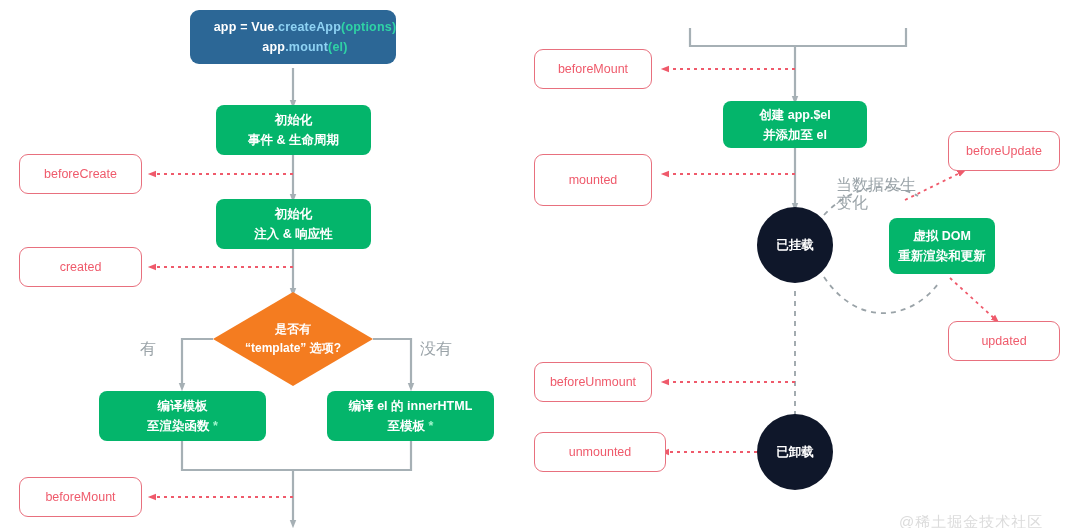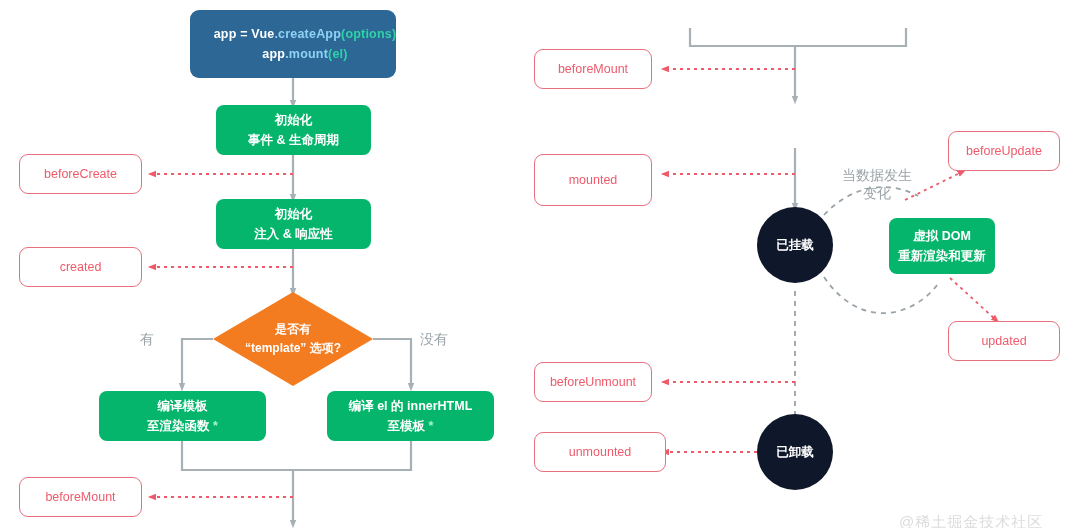--- a/index.html
+++ b/index.html
@@ -25,22 +25,22 @@
         color:#ef5a6b;font-size:12.5px;font-weight:normal;}
 
   .circle{border-radius:50%;background:#0f172a;color:#ffffff;font-size:12.5px;
           font-weight:bold;}
 
   .diamond{position:absolute;}
   .diamond .dlabel{position:absolute;left:0;top:0;width:100%;height:100%;
         display:flex;flex-direction:column;align-items:center;justify-content:center;
         color:#ffffff;font-size:12px;line-height:19px;font-weight:bold;}
 
-  .edge-label{position:absolute;color:#9aa3a8;font-size:14px;line-height:18px;
-              text-align:center;white-space:nowrap;}
+  .edge-label{position:absolute;color:#9aa3a8;font-size:16px;line-height:18px;
+              text-align:left;white-space:nowrap;margin-top:10px;}
   .edge-label.multi{white-space:normal;}
   .unmount-call{color:#ef5a6b;}
   .gray-txt{color:#9aa3a8;}
 
   .watermark{position:absolute;color:#dcdcdc;font-size:15px;letter-spacing:1px;
              font-weight:normal;white-space:nowrap;}
 </style>
 </head>
 <body>
 
@@ -88,21 +88,21 @@
     <path d="M950,278 L996,320" stroke="#ef5a6b" stroke-width="1.8" fill="none" stroke-dasharray="3,4" marker-end="url(#arrRed)"></path>
 
     <path d="M795,291 L795,420" stroke="#9aa3a8" stroke-width="1.8" fill="none" stroke-dasharray="5,5" marker-end="url(#arrGray)"></path>
 
     <path d="M795,382 L665,382" stroke="#ef5a6b" stroke-width="1.8" fill="none" stroke-dasharray="3,4" marker-end="url(#arrRed)"></path>
     <path d="M757,452 L665,452" stroke="#ef5a6b" stroke-width="1.8" fill="none" stroke-dasharray="3,4" marker-end="url(#arrRed)"></path>
 
     <polygon points="293,292 373,339 293,386 213,339" fill="#f47c20"></polygon>
   </svg>
 
-  <div class="node blue-box" style="left:190px;top:10px;width:206px;height:68px;padding-left:24px;">
+  <div class="node blue-box" style="left:190px;top:10px;width:206px;height:54px;padding-left:24px;">
     <span class="l"><span>app = Vue</span><span class="tok-fn">.createApp</span><span class="tok-arg">(</span><span class="tok-arg">options</span><span class="tok-arg">)</span></span>
     <span class="l"><span>app</span><span class="tok-fn">.mount</span><span class="tok-arg">(</span><span class="tok-arg">el</span><span class="tok-arg">)</span></span>
   </div>
 
   <div class="node green-box" style="left:216px;top:105px;width:155px;height:50px;">
     <span class="l">初始化</span>
     <span class="l">事件 &amp; 生命周期</span>
   </div>
 
   <div class="node green-box" style="left:216px;top:199px;width:155px;height:50px;">
@@ -133,20 +133,24 @@
   <div class="node hook" style="left:19px;top:154px;width:123px;height:40px;">
     <span>beforeCreate</span>
   </div>
   <div class="node hook" style="left:19px;top:247px;width:123px;height:40px;">
     <span>created</span>
   </div>
   <div class="node hook" style="left:19px;top:477px;width:123px;height:40px;">
     <span>beforeMount</span>
   </div>
 
+  <div class="node green-box" style="left:723px;top:101px;width:144px;height:47px;">
+    <span class="l">创建 app.$el</span>
+    <span class="l">并添加至 el</span>
+  </div>
 
   <div class="node circle" style="left:757px;top:207px;width:76px;height:76px;">
     <span>已挂载</span>
   </div>
 
   <div class="node green-box" style="left:889px;top:218px;width:106px;height:56px;">
     <span class="l">虚拟 DOM</span>
     <span class="l">重新渲染和更新</span>
   </div>
 

